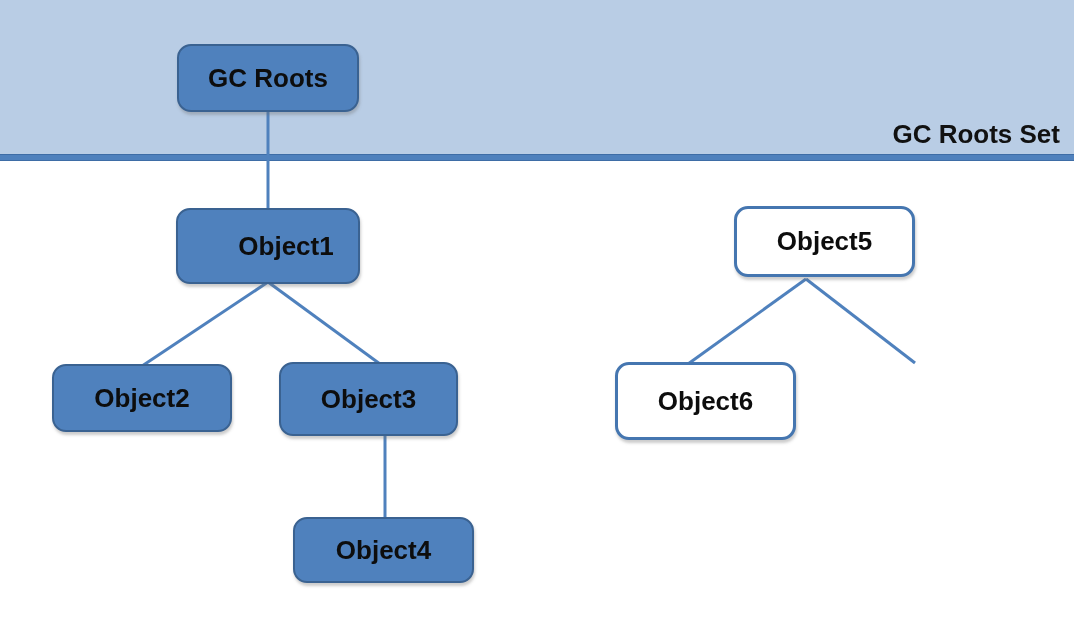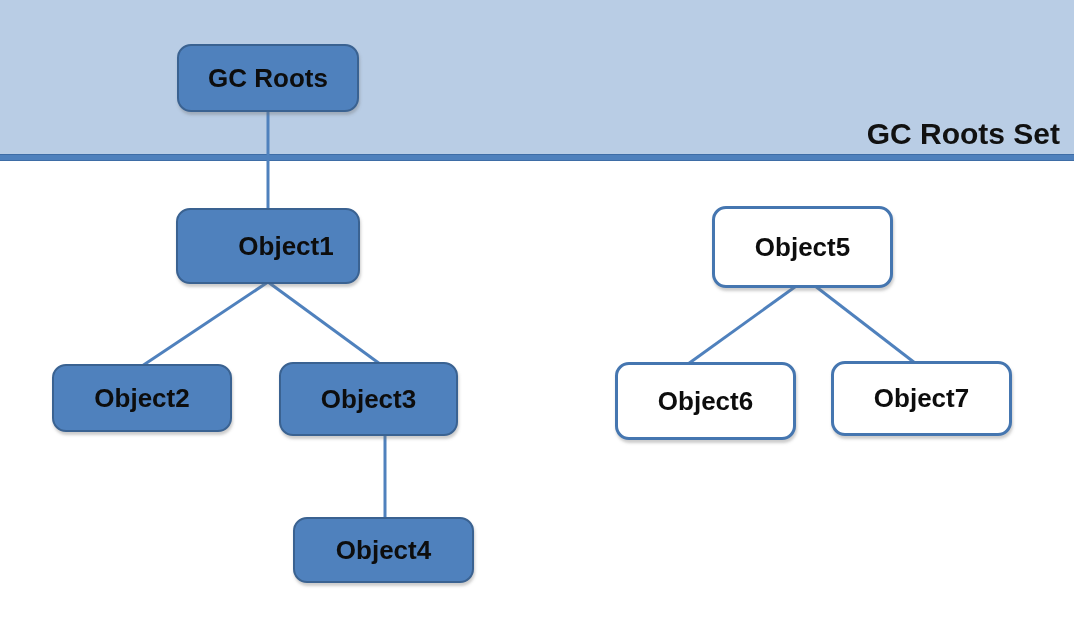--- a/index.html
+++ b/index.html
@@ -31,21 +31,21 @@
     height: 7px;
     background: #4f81bd;
     border-top: 1px solid #3e6da6;
     border-bottom: 1px solid #3e6da6;
     box-sizing: border-box;
   }
   .band-label {
     position: absolute;
     top: 119px;
     right: 14px;
-    font-size: 30px;
+    font-size: 26px;
     font-weight: bold;
     color: #111111;
     line-height: 30px;
     white-space: nowrap;
   }
   
   .edges {
     position: absolute;
     left: 0; top: 0;
     width: 1074px;
@@ -74,21 +74,21 @@
   .node.unreachable {
     background: #ffffff;
     border: 3px solid #4576b0;
   }
   
   #node-gc-roots { left: 177px; top:  44px; width: 182px; height: 68px; }
   #node-object1  { left: 176px; top: 208px; width: 184px; height: 76px; padding-left: 36px; }
   #node-object2  { left:  52px; top: 364px; width: 180px; height: 68px; }
   #node-object3  { left: 279px; top: 362px; width: 179px; height: 74px; }
   #node-object4  { left: 293px; top: 517px; width: 181px; height: 66px; }
-  #node-object5  { left: 712px; top: 206px; width: 181px; height: 82px; }
+  #node-object5  { left: 734px; top: 206px; width: 181px; height: 71px; }
   #node-object6  { left: 589px; top: 362px; width: 181px; height: 78px; margin-left: 26px; }
   #node-object7  { left: 831px; top: 361px; width: 181px; height: 75px; }
 </style>
 </head>
 <body>
 
 <div class="stage">
 
   <div class="roots-band"></div>
   <div class="roots-divider"></div>
@@ -110,15 +110,14 @@
   <div class="node reachable" id="node-object2">Object2</div>
 
   <div class="node reachable" id="node-object3">Object3</div>
 
   <div class="node reachable" id="node-object4">Object4</div>
 
   <div class="node unreachable" id="node-object5">Object5</div>
 
   <div class="node unreachable" id="node-object6">Object6</div>
 
-  <div class="node unreachable" id="node-object7">Object7</div>
 
 </div>
 
 </body></html>

